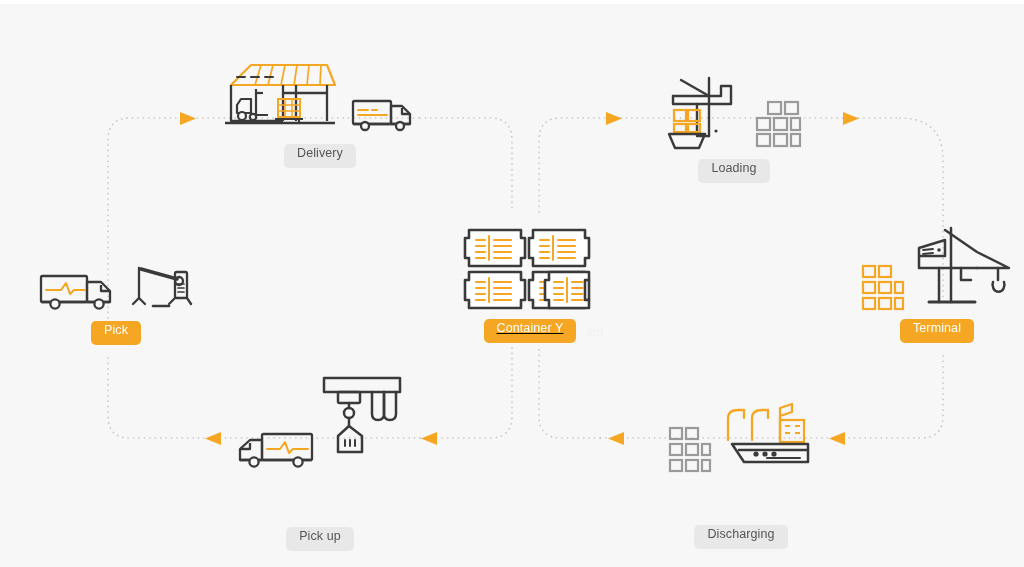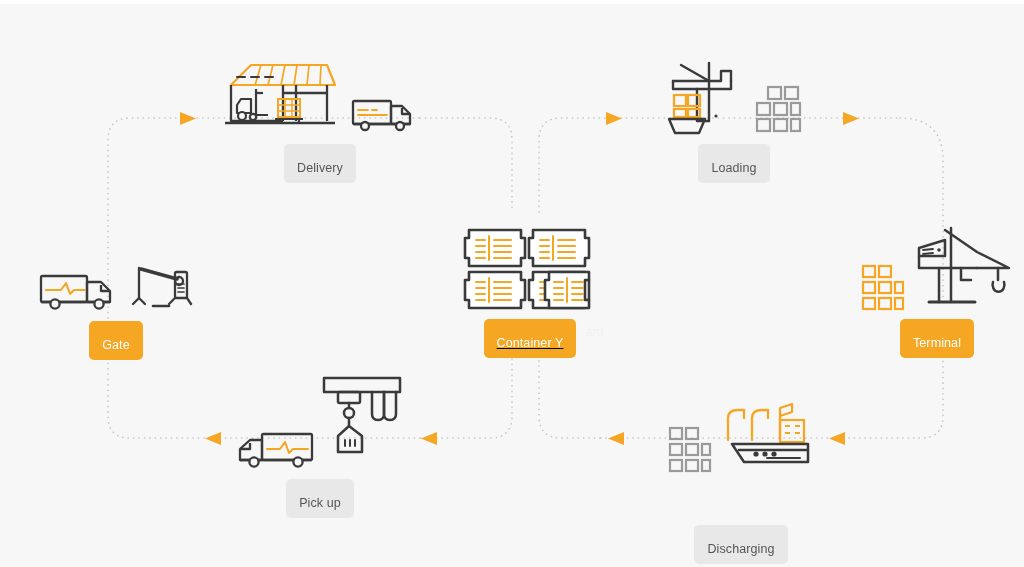--- a/index.html
+++ b/index.html
@@ -39,21 +39,21 @@
   .node-art {
     display: flex;
     align-items: flex-end;
     justify-content: center;
   }
   .badge {
     margin-top: 7px;
     border-radius: 5px;
     font-size: 12.5px;
     line-height: 1;
-    padding: 18px 13px 8px 13px;
+    padding: 3px 13px 8px 13px;
     white-space: nowrap;
     letter-spacing: 0.1px;
   }
   .badge.accent {
     background: #f5a623;
     color: #ffffff;
   }
   .badge.muted {
     background: #e8e8e8;
     color: #555555;
@@ -143,21 +143,21 @@
           <path d="M38,44 L44,38"></path>
           <path d="M56,38 L60,44"></path>
           <path d="M10,9 L46,19" stroke-width="3.6"></path>
           <path d="M48,17 a4,4 0 1,0 0.1,0"></path>
           <path d="M47,24 L53,24 M47,28 L53,28 M47,32 L53,32" stroke-width="1.7"></path>
           <path d="M22,46 L38,46" stroke-width="2.6"></path>
         </g>
       </svg>
     </div>
     <div class="badge-wrap">
-      <div class="badge accent">Gate</div>
+      <div class="badge accent">Pick</div>
     </div>
   </div>
 
   <div class="node" style="left:225px; top:57px; width:190px;">
     <div class="node-art" style="height:80px; gap:10px;">
 
       <svg width="118" height="78" viewBox="0 0 118 78">
 
         <path d="M8,26 L28,6 L104,6 L112,26 Z" fill="none" stroke="#f5a623" stroke-width="2.2" stroke-linejoin="round"></path>
         <g stroke="#f5a623" stroke-width="1.7">
@@ -205,21 +205,21 @@
         </g>
         <circle cx="14" cy="33" r="4" fill="#f7f7f7" stroke="#3a3a3a" stroke-width="2.3"></circle>
         <circle cx="49" cy="33" r="4" fill="#f7f7f7" stroke="#3a3a3a" stroke-width="2.3"></circle>
       </svg>
     </div>
     <div class="badge-wrap">
       <div class="badge muted">Delivery</div>
     </div>
   </div>
 
-  <div class="node" style="left:655px; top:57px; width:158px;">
+  <div class="node" style="left:655px; top:72px; width:158px;">
     <div class="node-art" style="height:80px; gap:14px;">
 
       <svg width="76" height="78" viewBox="0 0 76 78">
         <g fill="none" stroke="#3a3a3a" stroke-width="2.4" stroke-linejoin="round" stroke-linecap="round">
           <path d="M8,22 L56,22 L56,12 L66,12 L66,22"></path>
           <path d="M8,22 L8,30 L66,30 L66,22"></path>
           <path d="M16,6 L44,22"></path>
           <path d="M44,4 L44,62"></path>
           <path d="M32,30 L32,62 L44,62"></path>
         </g>
@@ -331,21 +331,21 @@
           <circle cx="52" cy="52" r="2.6"></circle>
         </g>
         <path d="M45,56 L78,56" stroke="#3a3a3a" stroke-width="2" stroke-linecap="round"></path>
       </svg>
     </div>
     <div class="badge-wrap">
       <div class="badge muted">Discharging</div>
     </div>
   </div>
 
-  <div class="node" style="left:230px; top:372px; width:180px;">
+  <div class="node" style="left:230px; top:372px; width:180px;gap:48px;">
     <div class="node-art" style="height:100px; gap:4px;">
 
       <svg width="80" height="48" viewBox="0 0 80 48">
         <g fill="none" stroke="#3a3a3a" stroke-width="2.3" stroke-linejoin="round">
           <rect x="26" y="10" width="50" height="26" rx="1.5"></rect>
           <path d="M26,16 L14,16 L4,25 L4,36 L26,36 Z"></path>
           <path d="M14,19 L14,25 L4,25"></path>
           <path d="M4,36 L76,36"></path>
         </g>
         <path d="M31,25 L44,25 L49,18 L53,29 L57,25 L72,25" fill="none" stroke="#f5a623" stroke-width="2.1" stroke-linejoin="round" stroke-linecap="round"></path>

